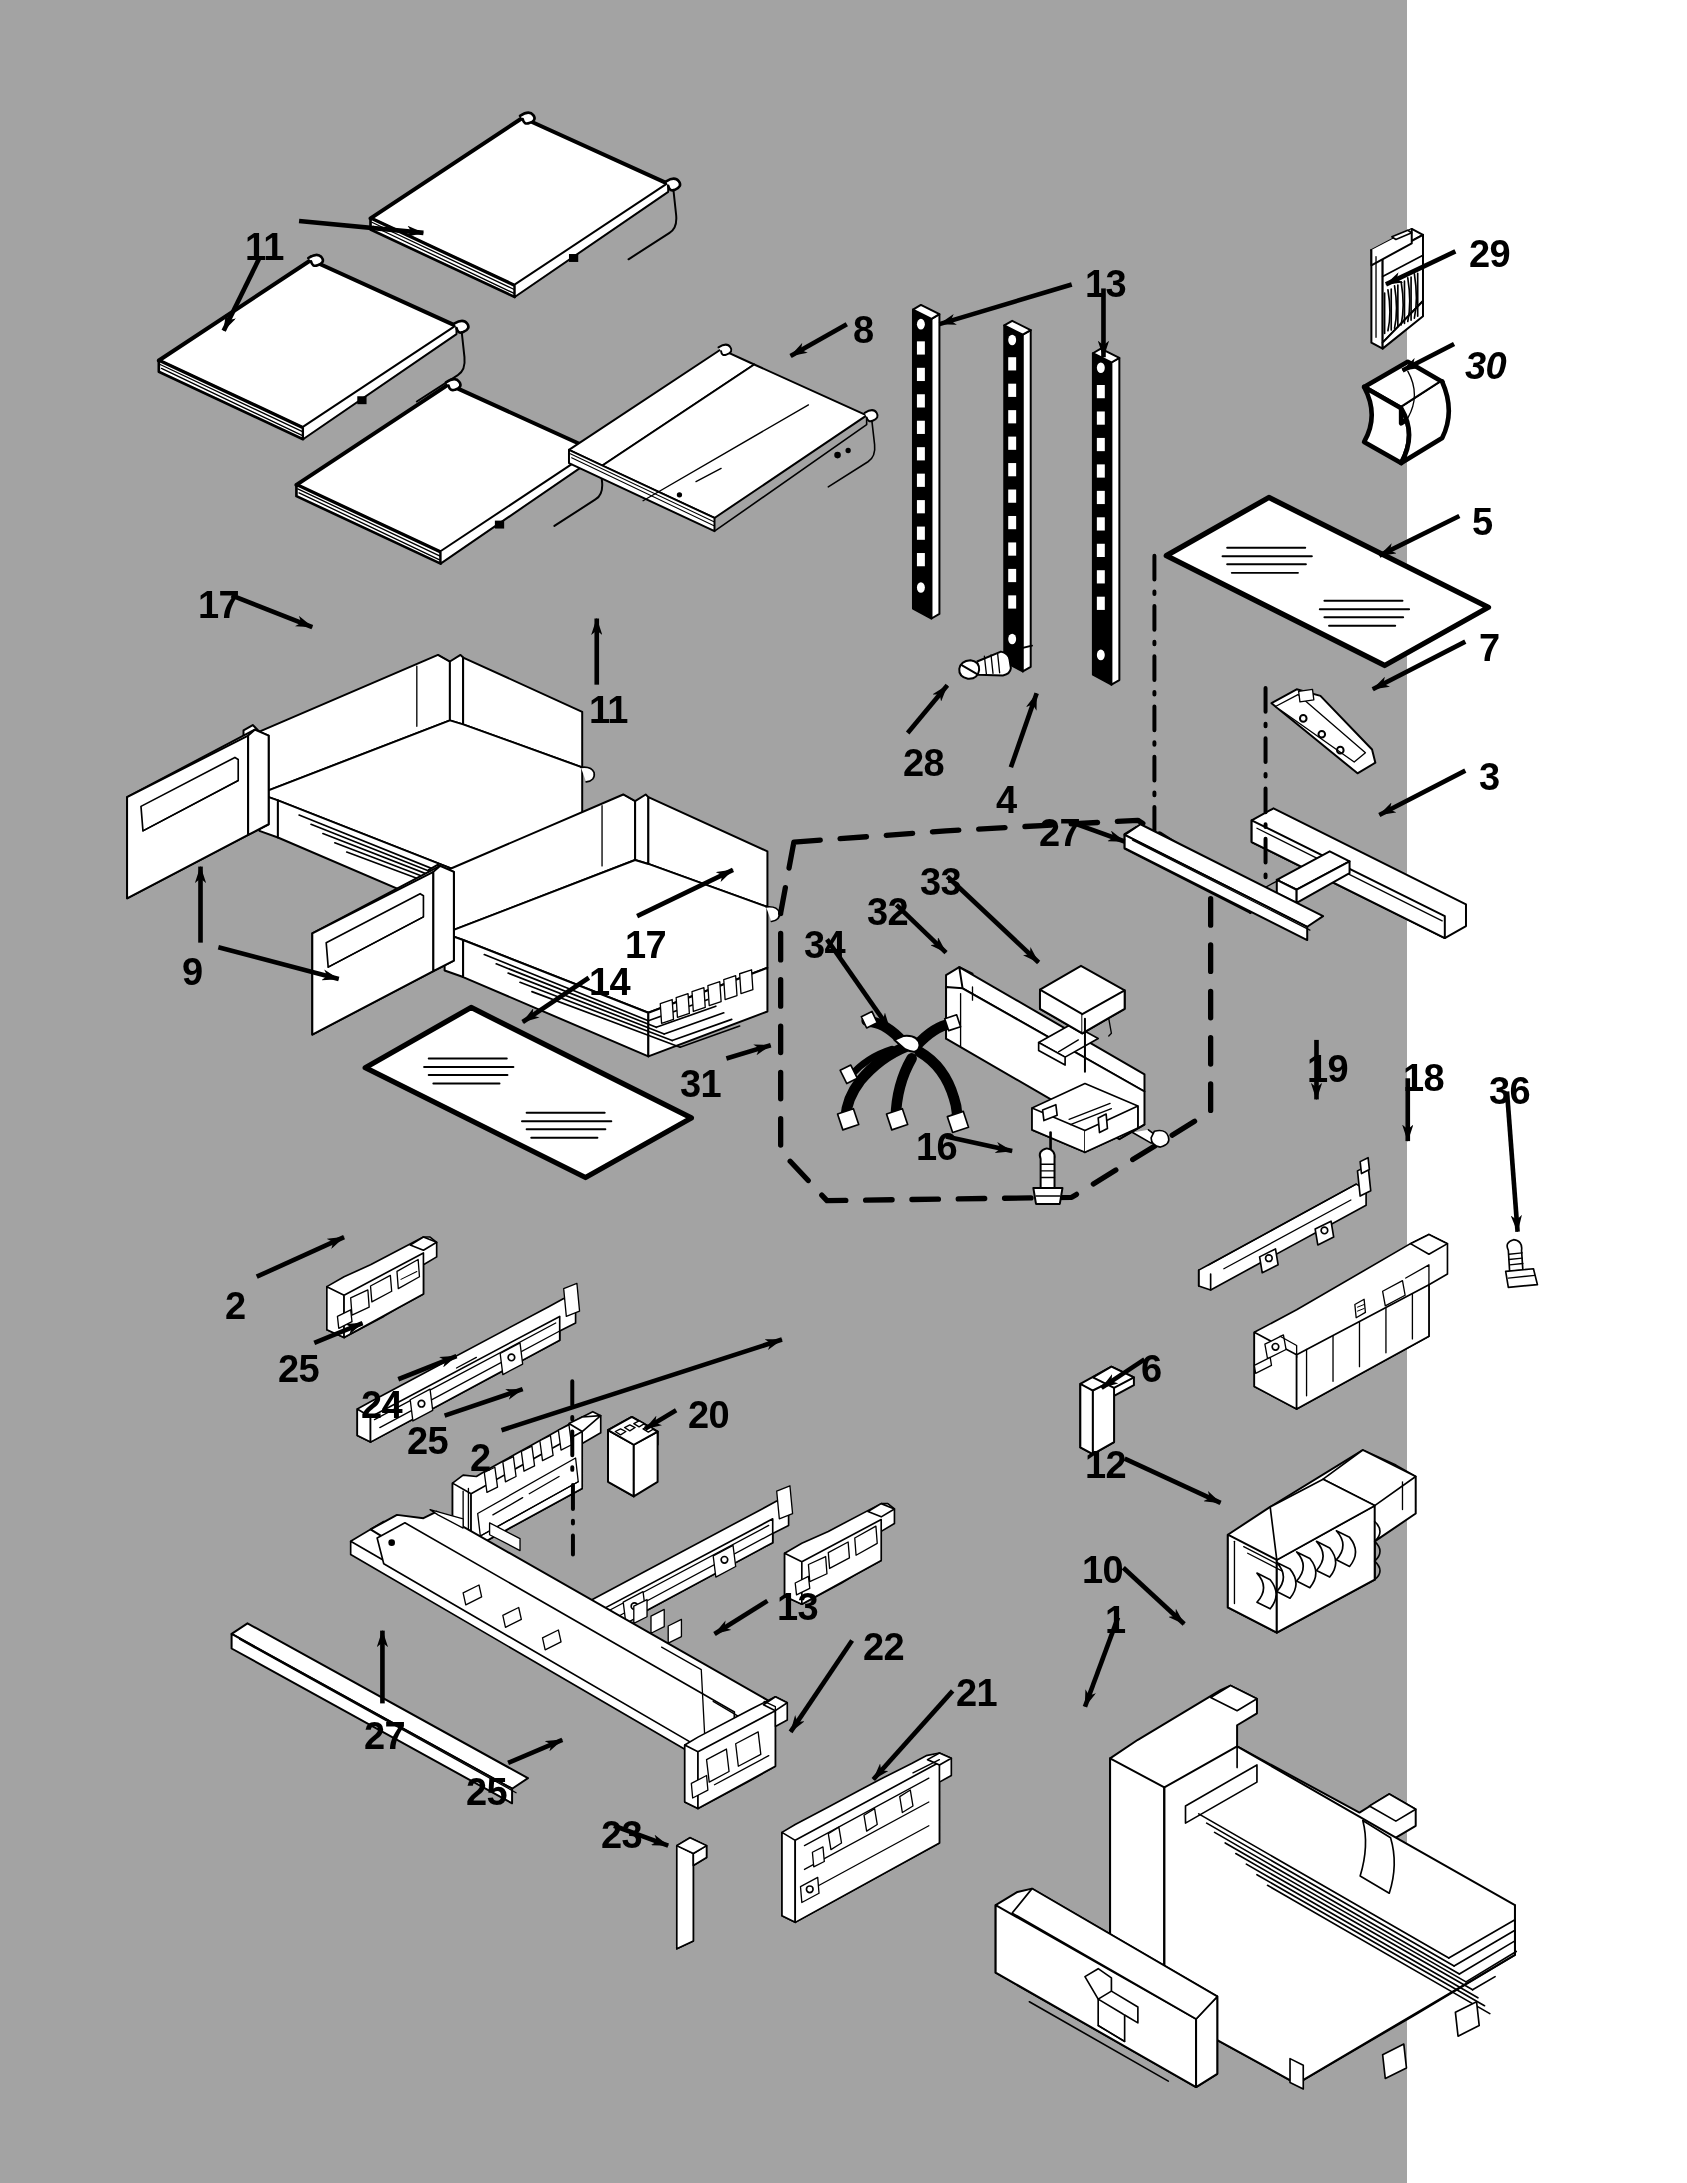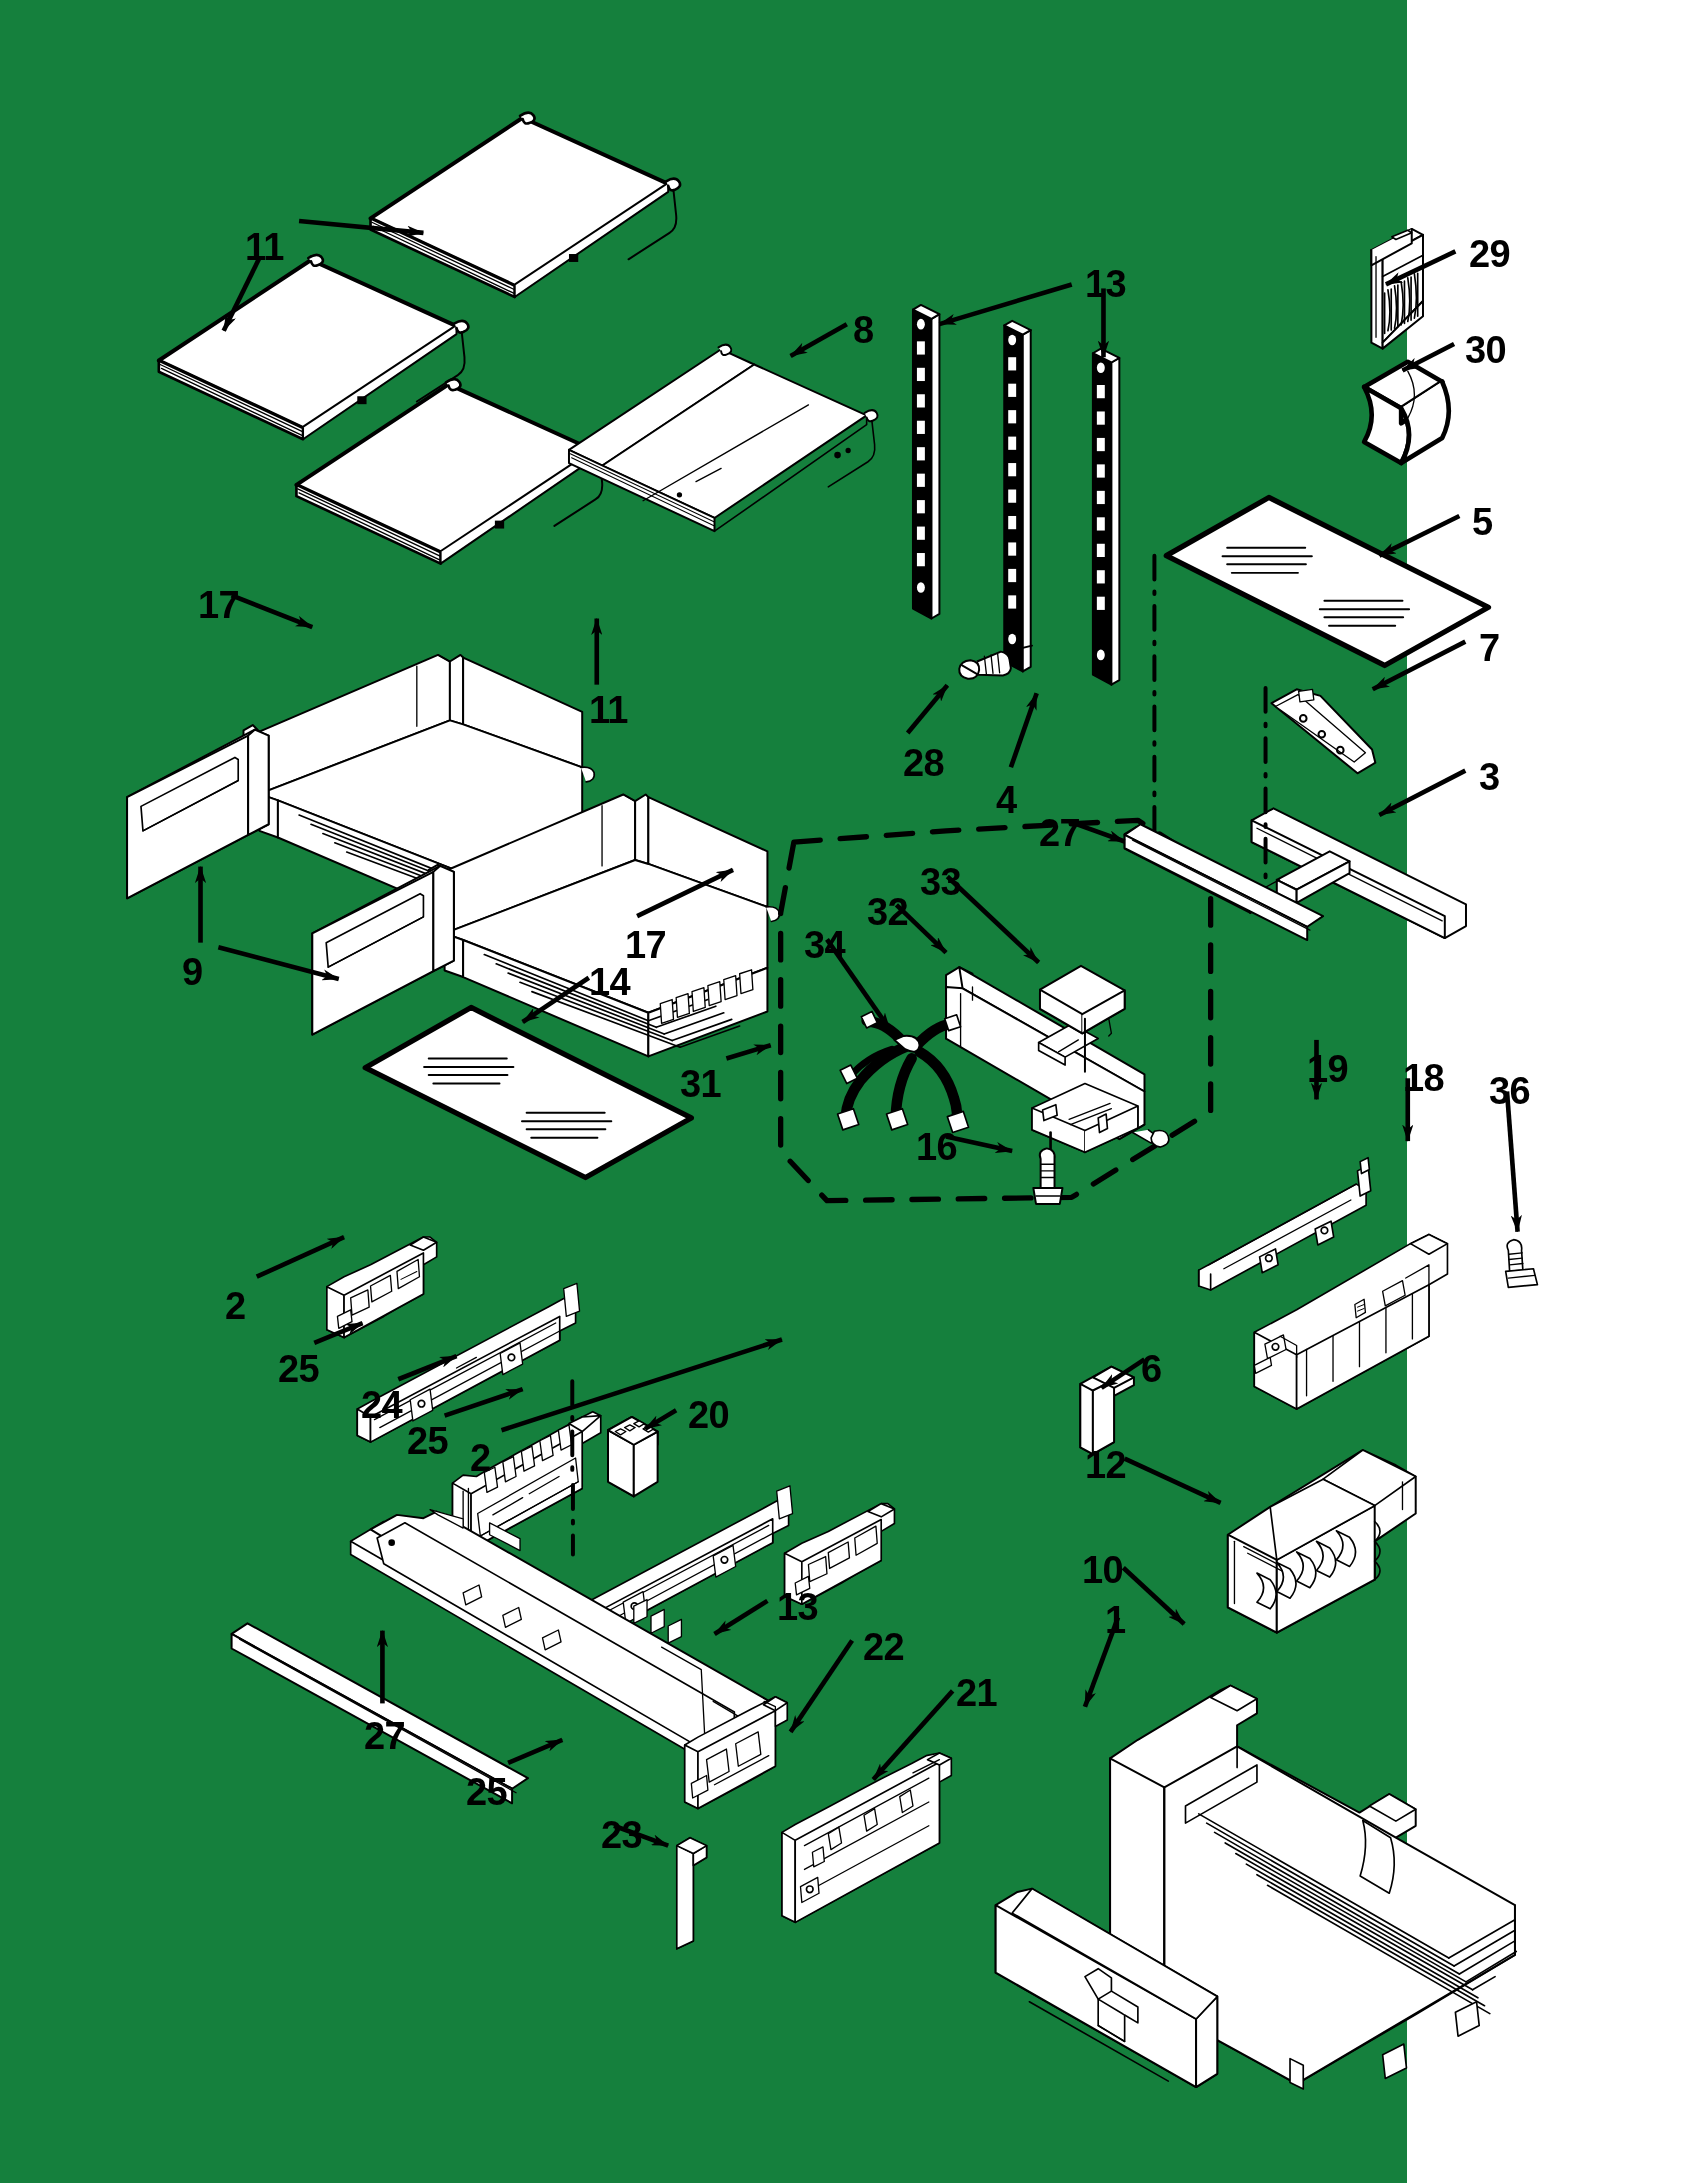--- a/index.html
+++ b/index.html
@@ -1,18 +1,18 @@
 <!DOCTYPE html>
 <html style="font-size:10.6px"><head>
 <meta charset="utf-8">
 <title>Refrigerator Shelf and Drawer Parts Diagram</title>
 <style>
   html,body{margin:0;padding:0;background:#ffffff;}
   body{width:1687px;height:2183px;font-family:"Liberation Sans",sans-serif;overflow:hidden;}
-  #sheet{position:relative;width:1407px;height:2183px;background:#15803d;}
+  #sheet{position:relative;width:1407px;height:2183px;background:#a3a3a3;}
   #art{position:absolute;left:0;top:0;width:1687px;height:2183px;}
   .callout{
     position:absolute;
     font-family:"Liberation Sans",sans-serif;
     font-weight:700;
     font-size:38px;
     line-height:38px;
     color:#000;
     letter-spacing:-0.7px;
     white-space:nowrap;
@@ -639,21 +639,21 @@
     <path d="M768,2665 L850,2630" marker-end="url(#arb)"></path>
     <path d="M928,2760 L1010,2790" marker-end="url(#arb)"></path>
   </g>
 </svg>
 
 <div id="callouts">
       <div class="callout" style="left: 245px; top: 228px;">11</div>
       <div class="callout" style="left: 853px; top: 311px;">8</div>
       <div class="callout" style="left: 1085px; top: 265px;">13</div>
       <div class="callout" style="left: 1469px; top: 235px;">29</div>
-      <div class="callout" style="left: 1465px; top: 331px;">30</div>
+      <div class="callout" style="left: 1465px; top: 347px; font-style: italic;">30</div>
       <div class="callout" style="left: 1472px; top: 503px;">5</div>
       <div class="callout" style="left: 1479px; top: 629px;">7</div>
       <div class="callout" style="left: 198px; top: 586px;">17</div>
       <div class="callout" style="left: 589px; top: 691px;">11</div>
       <div class="callout" style="left: 1479px; top: 758px;">3</div>
       <div class="callout" style="left: 903px; top: 744px;">28</div>
       <div class="callout" style="left: 996px; top: 781px;">4</div>
       <div class="callout" style="left: 1039px; top: 814px;">27</div>
       <div class="callout" style="left: 182px; top: 953px;">9</div>
       <div class="callout" style="left: 625px; top: 926px;">17</div>

